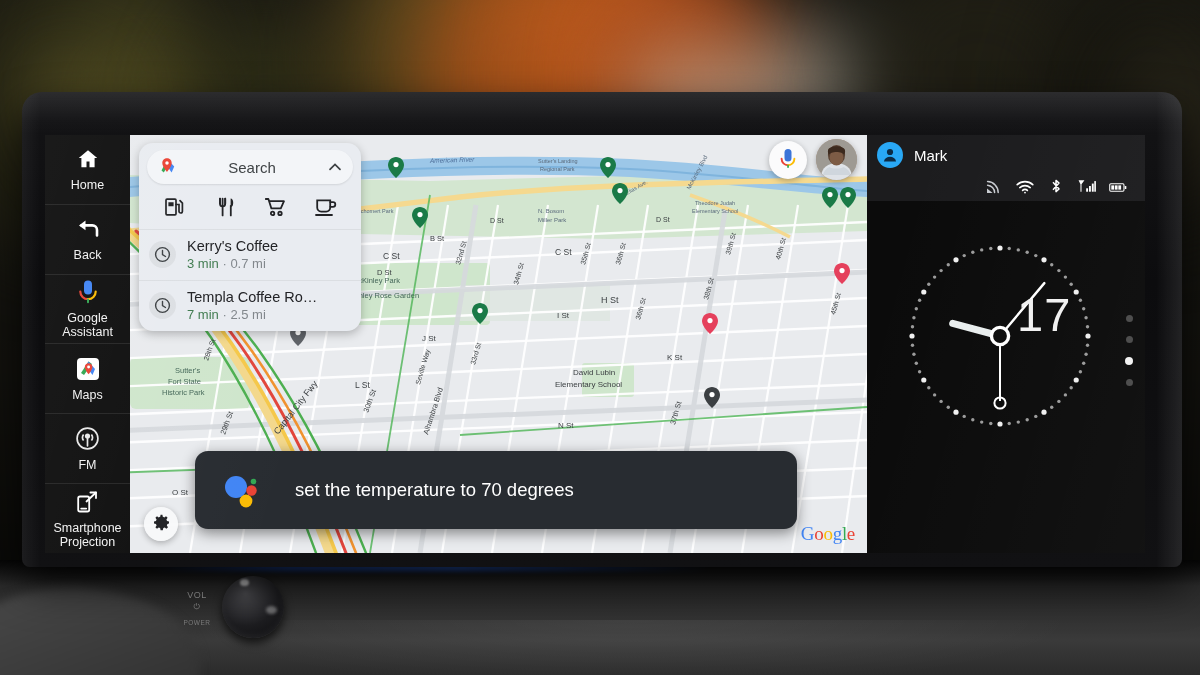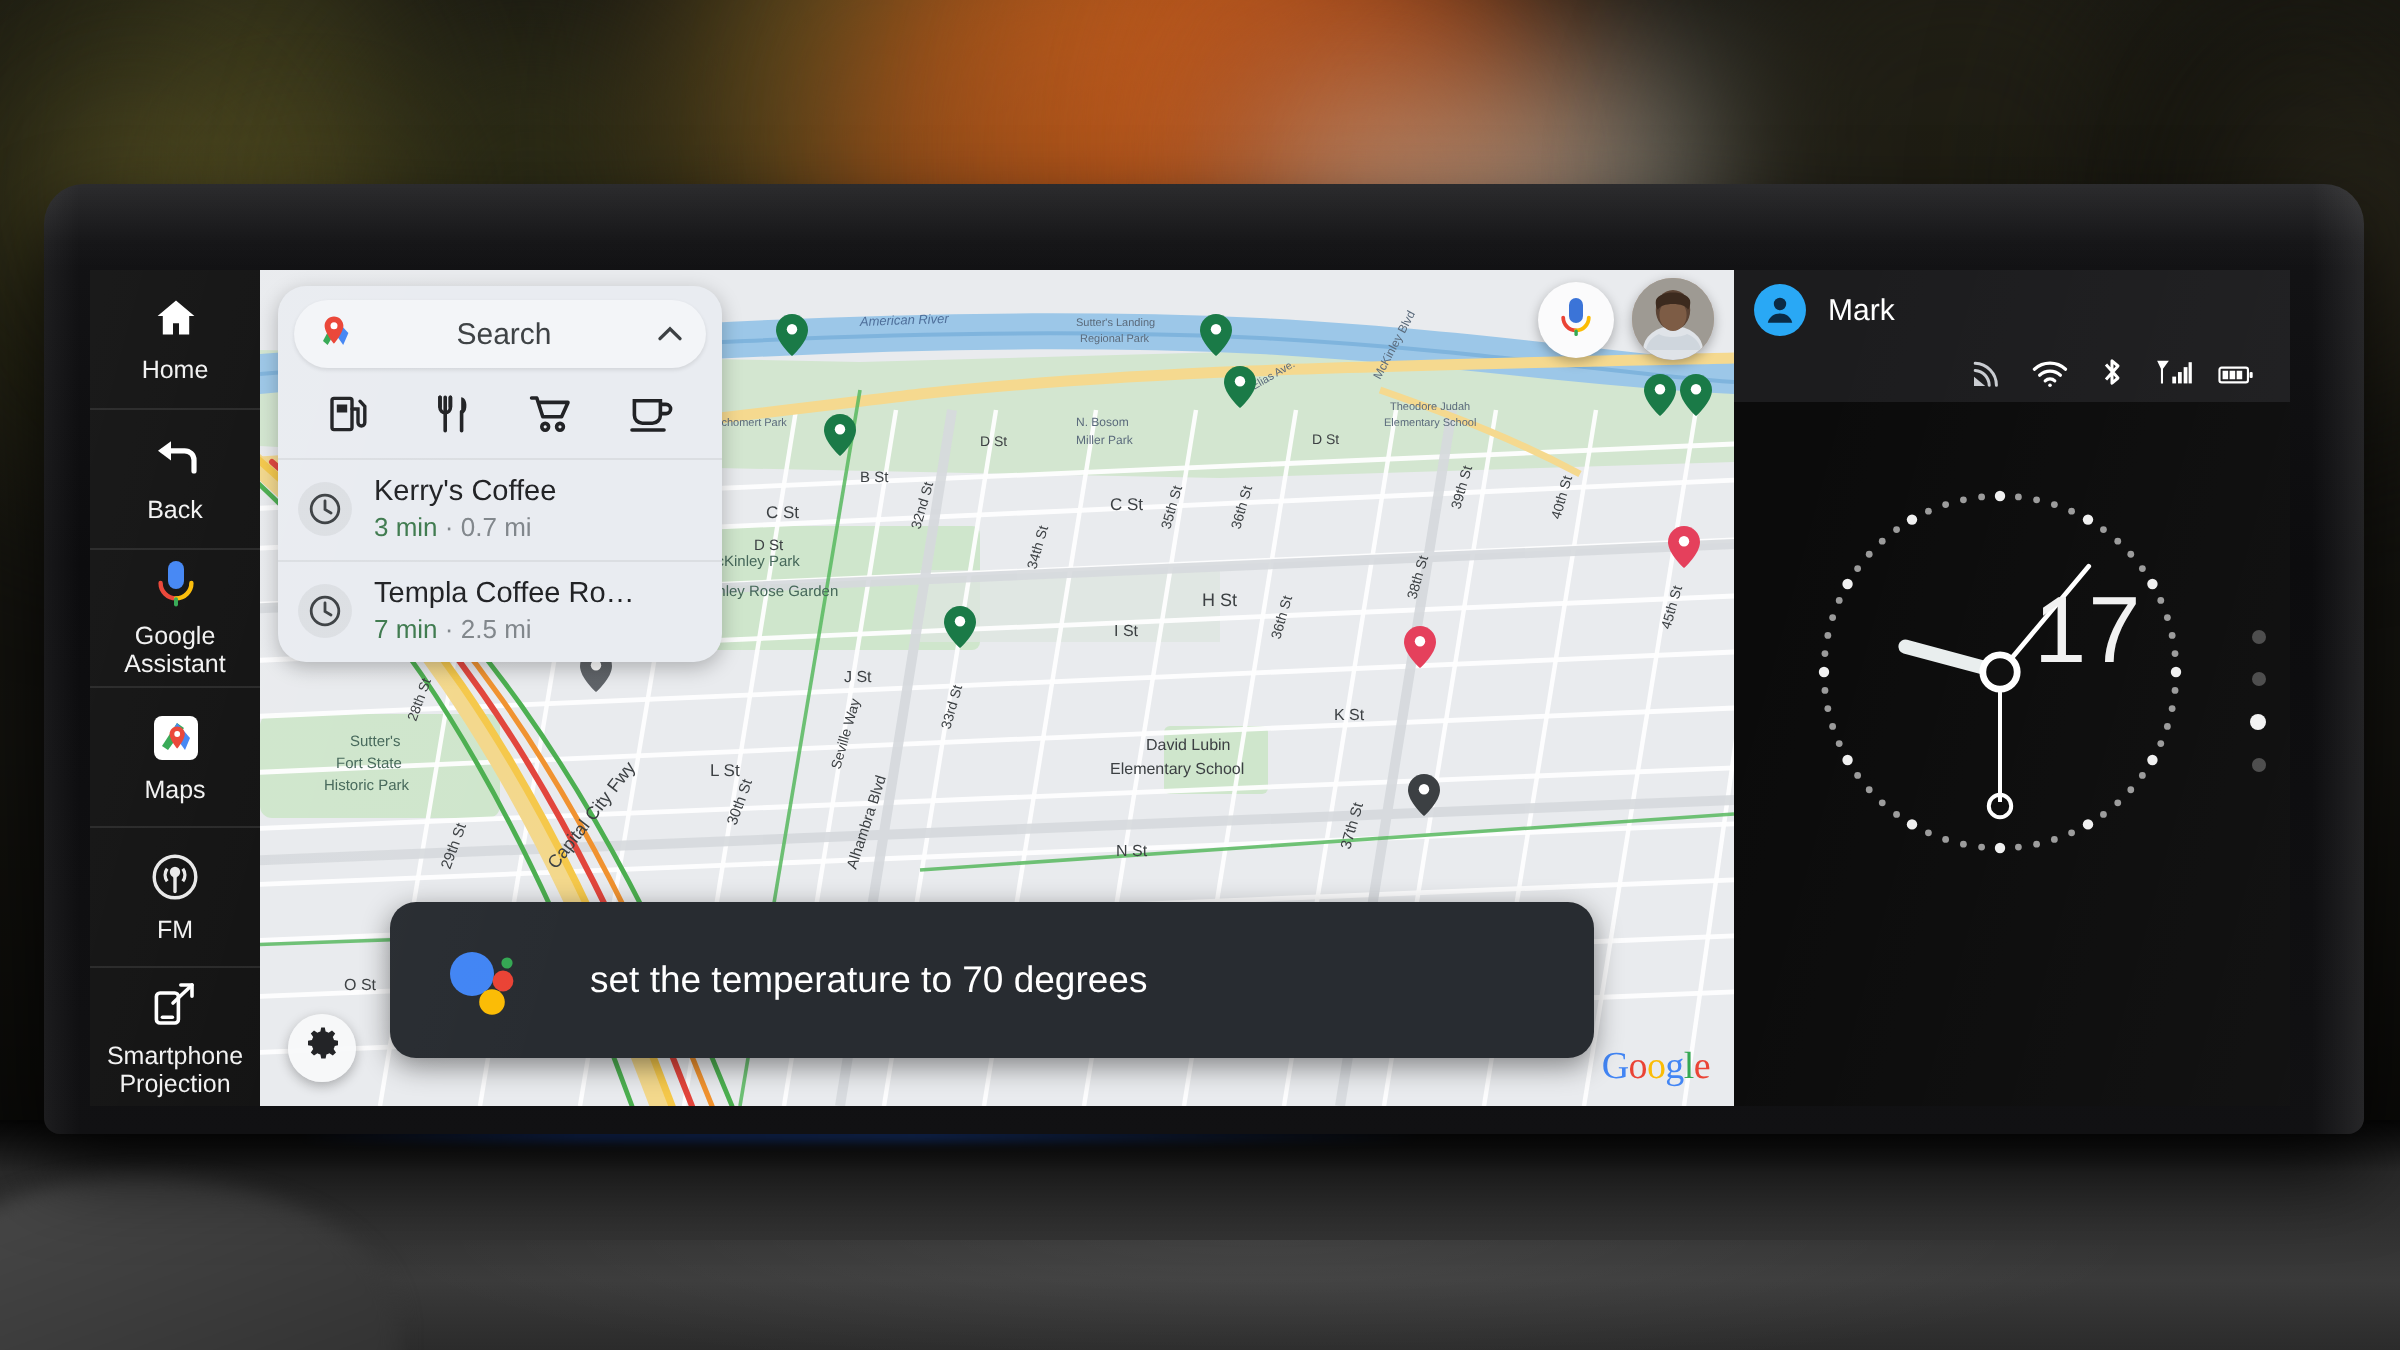--- a/index.html
+++ b/index.html
@@ -233,20 +233,30 @@
   <div class="bokeh" style="left:120px;top:80px;width:70px;height:60px;background:#b5a03f;opacity:.45;"></div>
   <div class="bokeh" style="left:1120px;top:40px;width:120px;height:160px;background:#3a3524;opacity:.6;"></div>
   <div class="bg-veil"></div>
 
   <div class="dash"></div>
   <div class="dash-shadow"></div>
   <div class="dash-left-curve"></div>
   <div class="dash-bottom-glow"></div>
   <div class="accent-strip"></div>
 
+  <div class="knob-wrap">
+    <div class="knob-label">
+      <span>VOL</span>
+      <span class="knob-power-glyph">⏻</span>
+      <span class="sub">POWER</span>
+    </div>
+    <div class="knob"></div>
+    <div class="knob-hl"></div>
+    <div class="knob-hl2"></div>
+  </div>
 </div>
 
 <div class="bezel">
   <div class="bezel-gloss"></div>
   <div class="bezel-edge-l"></div>
   <div class="bezel-edge-r"></div>
 </div>
 
 <div class="screen">
 

